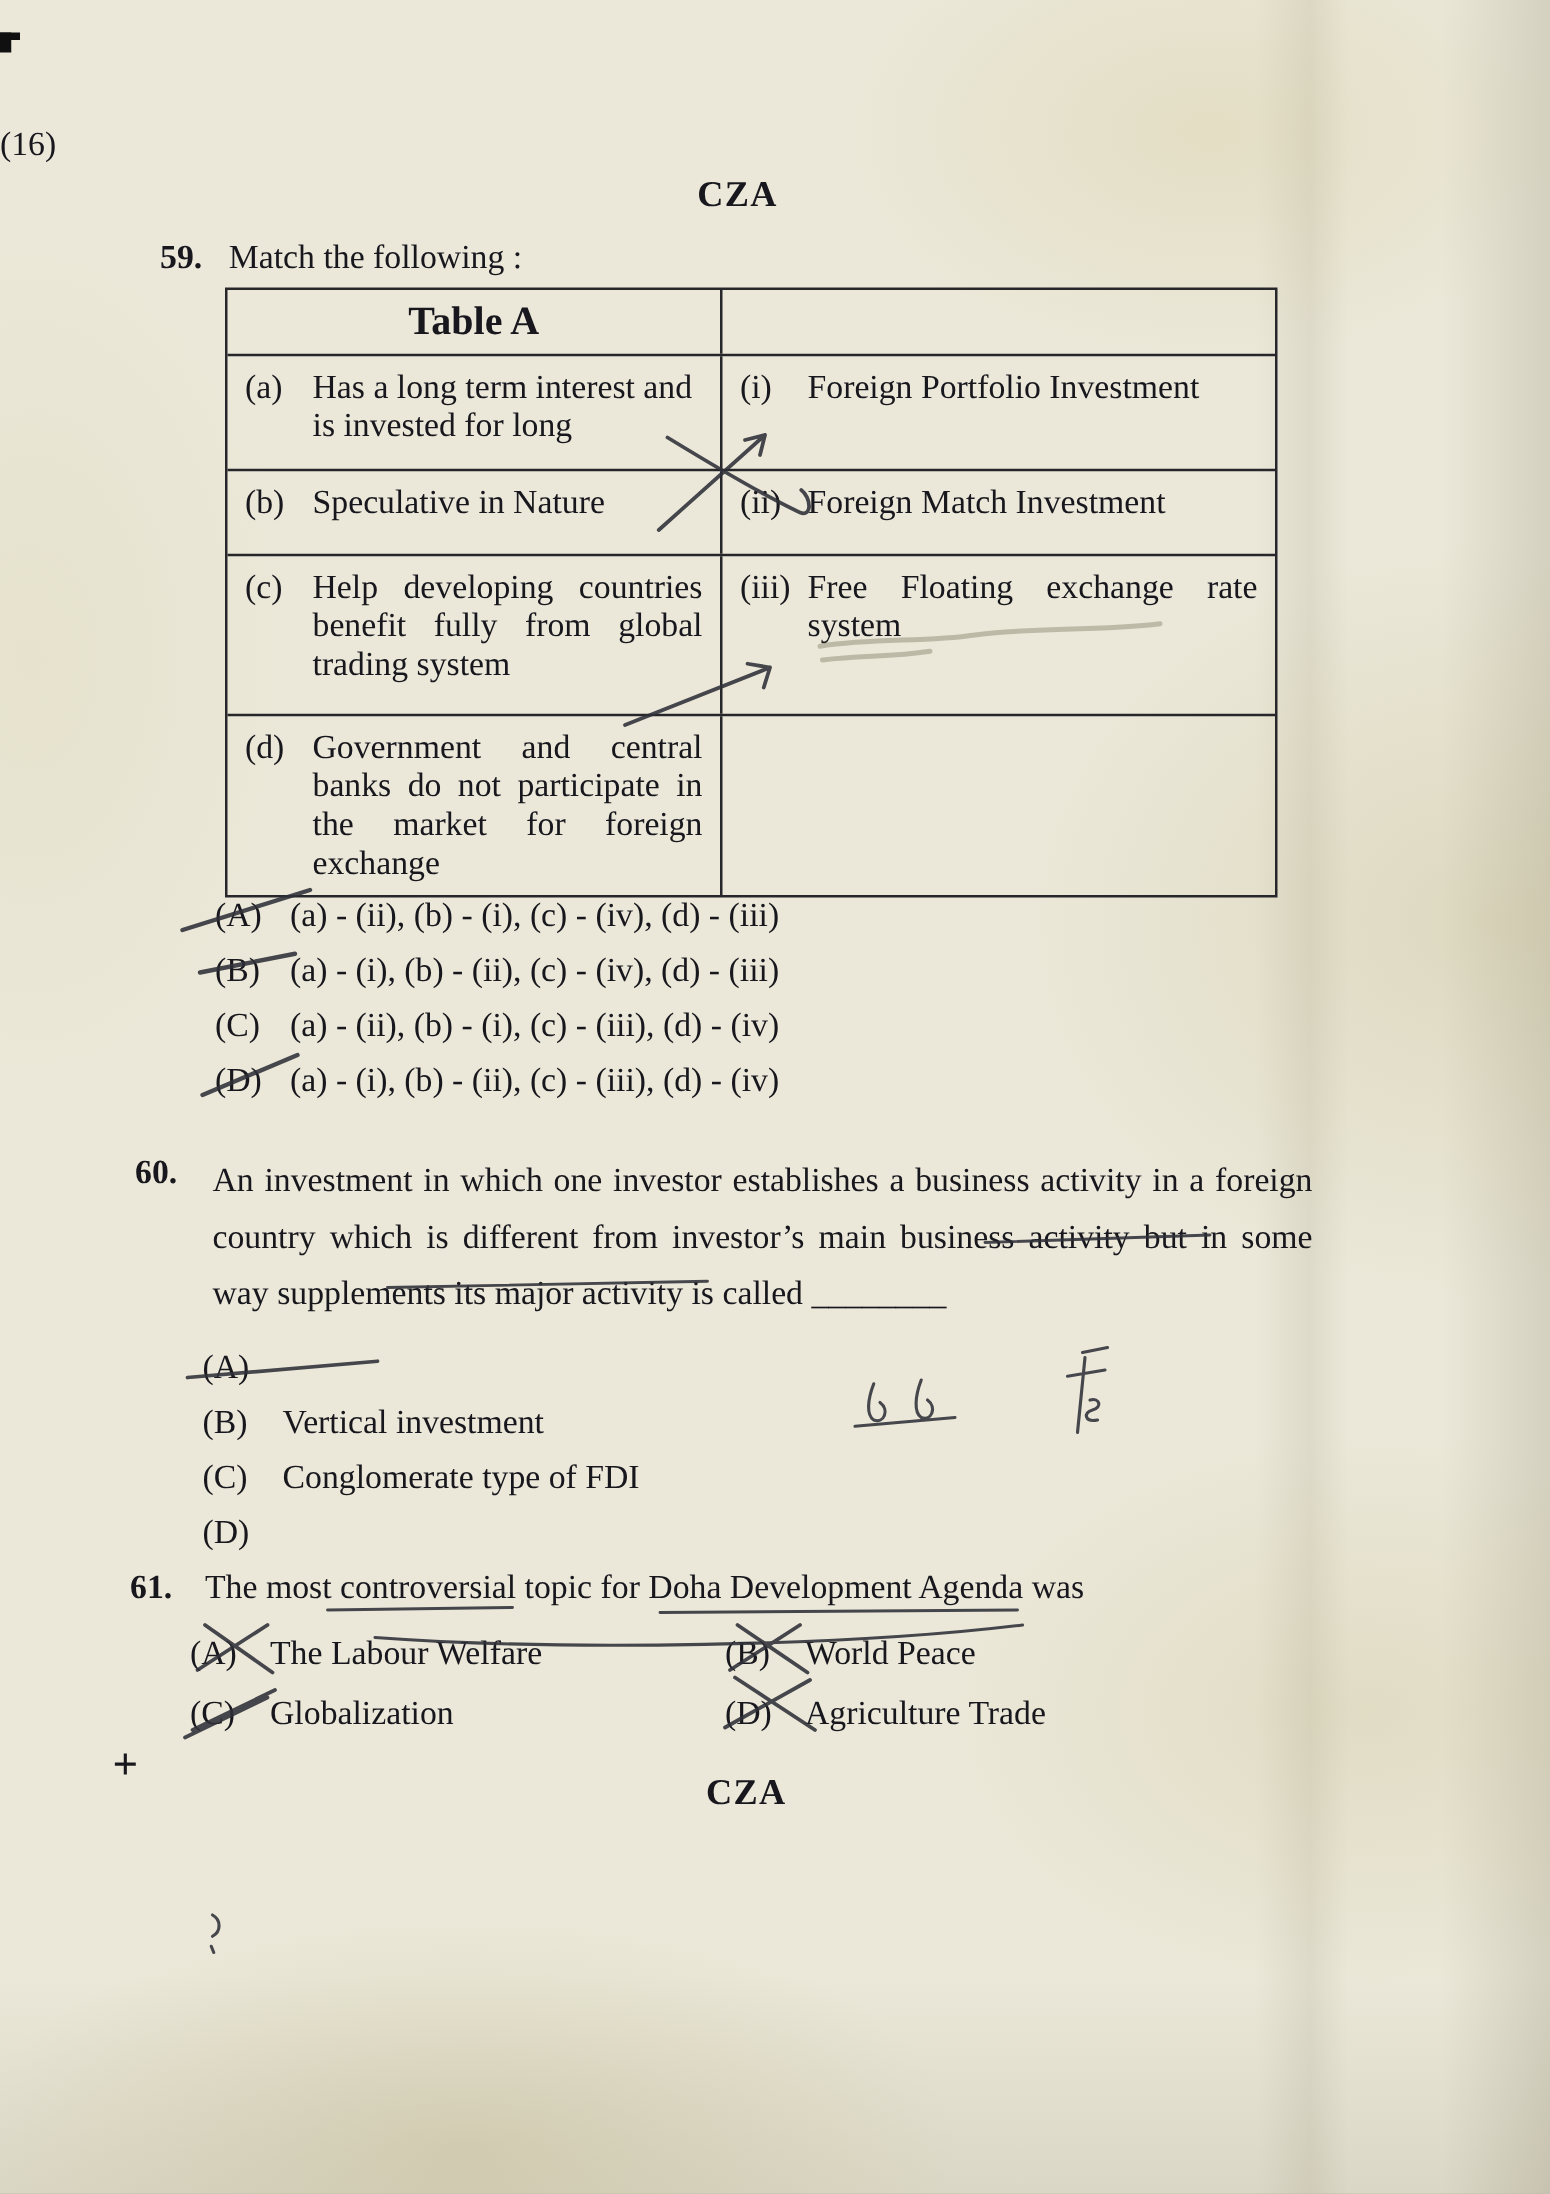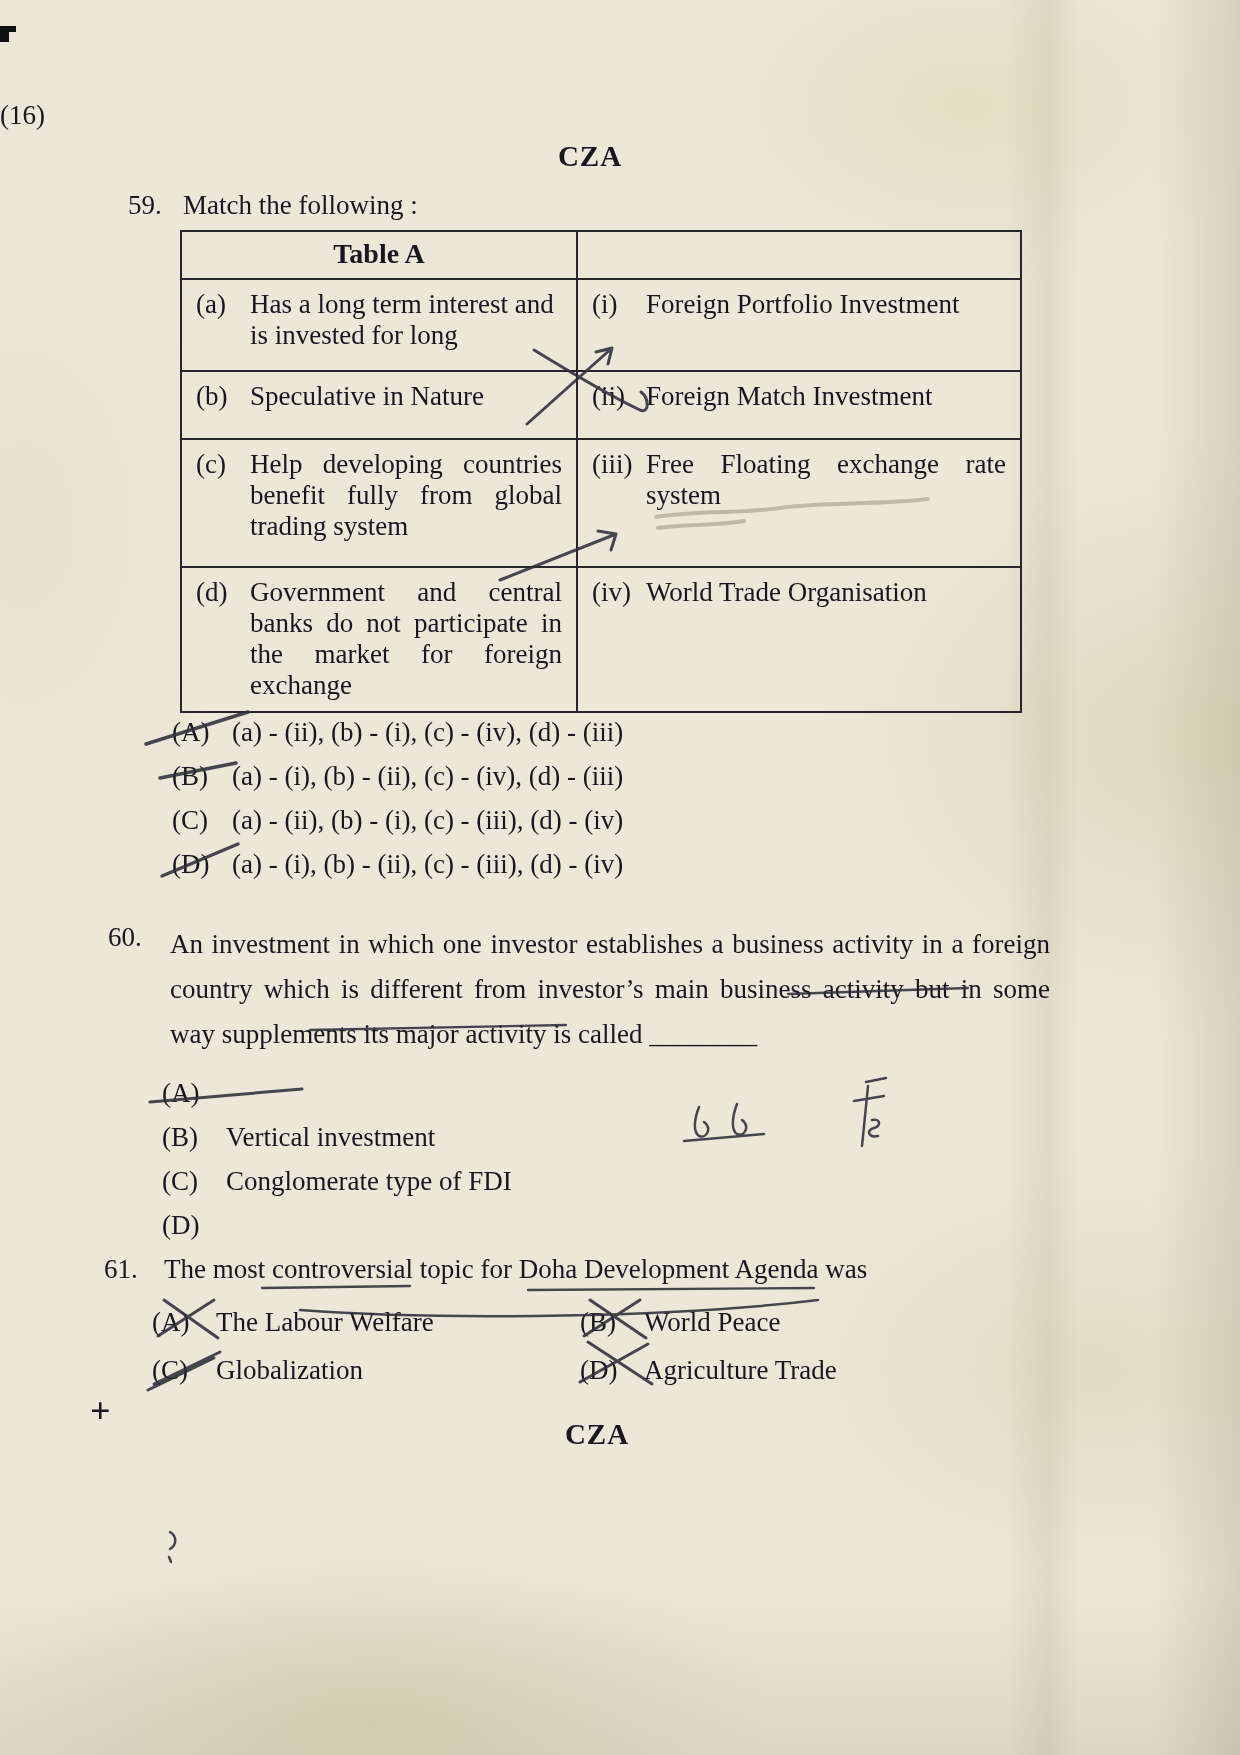--- a/index.html
+++ b/index.html
@@ -28,34 +28,34 @@
     position:absolute; top:26px; left:0;
     width:16px; height:16px;
     border-left:9px solid #101010;
     border-top:6px solid #101010;
   }
   .page-number { position:absolute; top:100px; left:0; width:1180px; text-align:left; }
   .header-code { position:absolute; top:140px; left:0; width:1180px; text-align:center; font-weight:bold; font-size:29px; letter-spacing:1px; }
   .footer-code { position:absolute; top:1418px; left:0; width:1194px; text-align:center; font-weight:bold; font-size:29px; letter-spacing:1px; }
   .plus-mark { position:absolute; top:1390px; left:90px; font-size:36px; font-weight:bold; }
 
-  .qnum { font-weight:normal; }
+  .qnum { font-weight:bold; }
 
   .q59-head { position:absolute; top:190px; left:128px; }
   .q59-head .qnum { display:inline-block; width:55px; }
 
   .match-table {
     position:absolute; top:230px; left:180px; width:842px;
     border:2.5px solid #26262b;
   }
   .t-row { display:grid; grid-template-columns: 396px 1fr; }
   .t-row + .t-row { border-top:2.5px solid #26262b; }
   .t-cell { padding:9px 14px 10px 14px; display:flex; align-items:flex-start; }
   .t-left { border-right:2.5px solid #26262b; }
-  .t-center { justify-content:center; font-weight:bold; font-size:28px; padding-top:6px; padding-bottom:8px; }
+  .t-center { justify-content:center; font-weight:bold; font-size:32px; padding-top:6px; padding-bottom:8px; }
   .cell-label { flex:0 0 54px; }
   .cell-text { flex:1; }
   .justify { text-align: justify; }
   .row-head { min-height:42px; }
   .row-a .t-cell { min-height:90px; }
   .row-b .t-cell { min-height:66px; }
   .row-c .t-cell { min-height:126px; }
   .row-d .t-cell { min-height:132px; }
 
   .opts59 { position:absolute; top:710px; left:172px; }
@@ -121,24 +121,20 @@
       </div>
       <div class="t-cell">
         <span class="cell-label">(iii)</span>
         <div class="cell-text justify">Free Floating exchange rate system</div>
       </div>
     </div>
     <div class="t-row row-d">
       <div class="t-cell t-left">
         <span class="cell-label">(d)</span>
         <div class="cell-text justify">Government and central banks do not participate in the market for foreign exchange</div>
-      </div>
-      <div class="t-cell">
-        <span class="cell-label">(iv)</span>
-        <div class="cell-text">World Trade Organisation</div>
       </div>
     </div>
   </div>
 
   <div class="opts59">
     <div class="opt-row">
       <span class="opt-label">(A)</span>
       <span>(a) - (ii), (b) - (i), (c) - (iv), (d) - (iii)</span>
     </div>
     <div class="opt-row">

